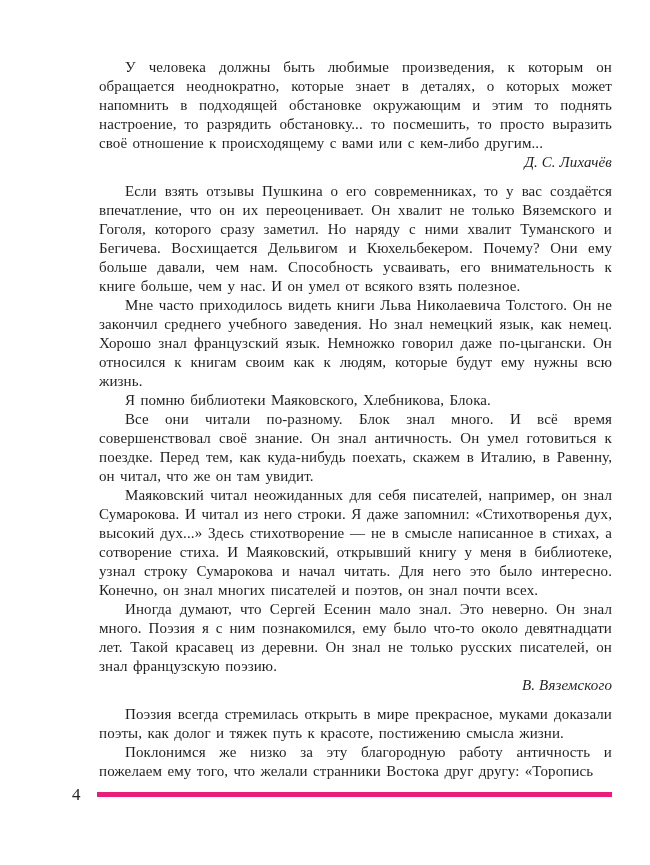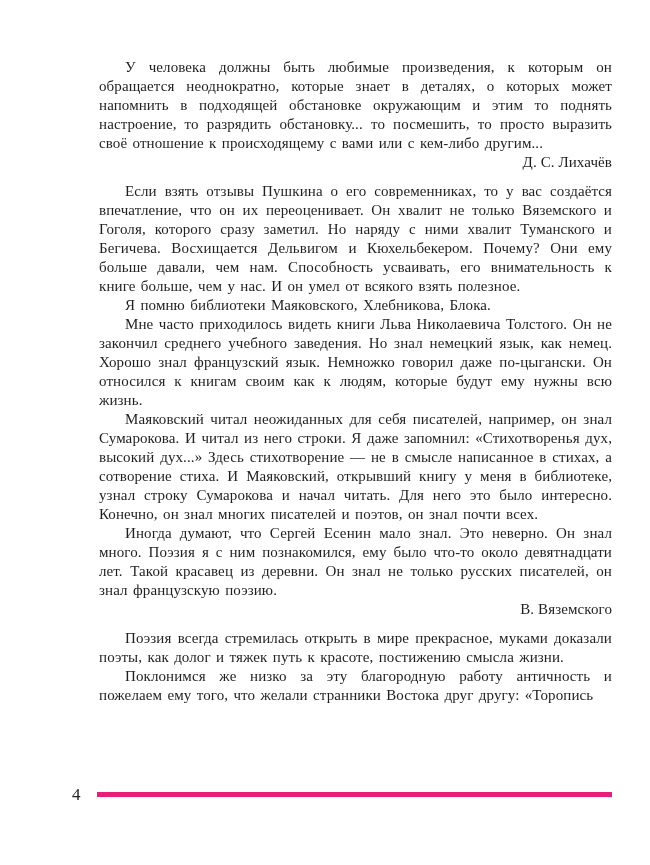--- a/index.html
+++ b/index.html
@@ -31,20 +31,21 @@
   }
   .para {
     margin: 0;
     text-indent: 26px;
     text-align: justify;
     word-spacing: 1.5px;
   }
   .attribution {
     margin: 0 0 10px 0;
     text-align: right;
+    font-style: italic;
   }
   .footer {
     position: absolute;
     left: 72px;
     right: 38px;
     top: 786px;
     height: 16px;
     display: flex;
     align-items: center;
   }
@@ -66,24 +67,25 @@
 <div class="page">
 
   <div class="text-block">
 
     <p class="para">У человека должны быть любимые произведения, к которым он обращается неоднократно, которые знает в деталях, о которых может напомнить в подходящей обстановке окружающим и этим то поднять настроение, то разрядить обстановку... то посмешить, то просто выразить своё отношение к происходящему с вами или с кем-либо другим...</p>
 
     <p class="attribution">Д. С. Лихачёв</p>
 
     <p class="para">Если взять отзывы Пушкина о его современниках, то у вас создаётся впечатление, что он их переоценивает. Он хвалит не только Вяземского и Гоголя, которого сразу заметил. Но наряду с ними хвалит Туманского и Бегичева. Восхищается Дельвигом и Кюхельбекером. Почему? Они ему больше давали, чем нам. Способность усваивать, его внимательность к книге больше, чем у нас. И он умел от всякого взять полезное.</p>
 
+    <p class="para">Мне часто приходилось видеть книги Льва Николаевича Толстого. Он не закончил среднего учебного заведения. Но знал немецкий язык, как немец. Хорошо знал французский язык. Немножко говорил даже по-цыгански. Он относился к книгам своим как к людям, которые будут ему нужны всю жизнь.</p>
+
     <p class="para">Я помню библиотеки Маяковского, Хлебникова, Блока.</p>
 
-    <p class="para">Мне часто приходилось видеть книги Льва Николаевича Толстого. Он не закончил среднего учебного заведения. Но знал немецкий язык, как немец. Хорошо знал французский язык. Немножко говорил даже по-цыгански. Он относился к книгам своим как к людям, которые будут ему нужны всю жизнь.</p>
-
+    <p class="para">Все они читали по-разному. Блок знал много. И всё время совершенствовал своё знание. Он знал античность. Он умел готовиться к поездке. Перед тем, как куда-нибудь поехать, скажем в Италию, в Равенну, он читал, что же он там увидит.</p>
 
     <p class="para">Маяковский читал неожиданных для себя писателей, например, он знал Сумарокова. И читал из него строки. Я даже запомнил: «Стихотворенья дух, высокий дух...» Здесь стихотворение — не в смысле написанное в стихах, а сотворение стиха. И Маяковский, открывший книгу у меня в библиотеке, узнал строку Сумарокова и начал читать. Для него это было интересно. Конечно, он знал многих писателей и поэтов, он знал почти всех.</p>
 
     <p class="para">Иногда думают, что Сергей Есенин мало знал. Это неверно. Он знал много. Поэзия я с ним познакомился, ему было что-то около девятнадцати лет. Такой красавец из деревни. Он знал не только русских писателей, он знал французскую поэзию.</p>
 
     <p class="attribution">В. Вяземского</p>
 
     <p class="para">Поэзия всегда стремилась открыть в мире прекрасное, муками доказали поэты, как долог и тяжек путь к красоте, постижению смысла жизни.</p>
 
     <p class="para">Поклонимся же низко за эту благородную работу античность и пожелаем ему того, что желали странники Востока друг другу: «Торопись</p>

